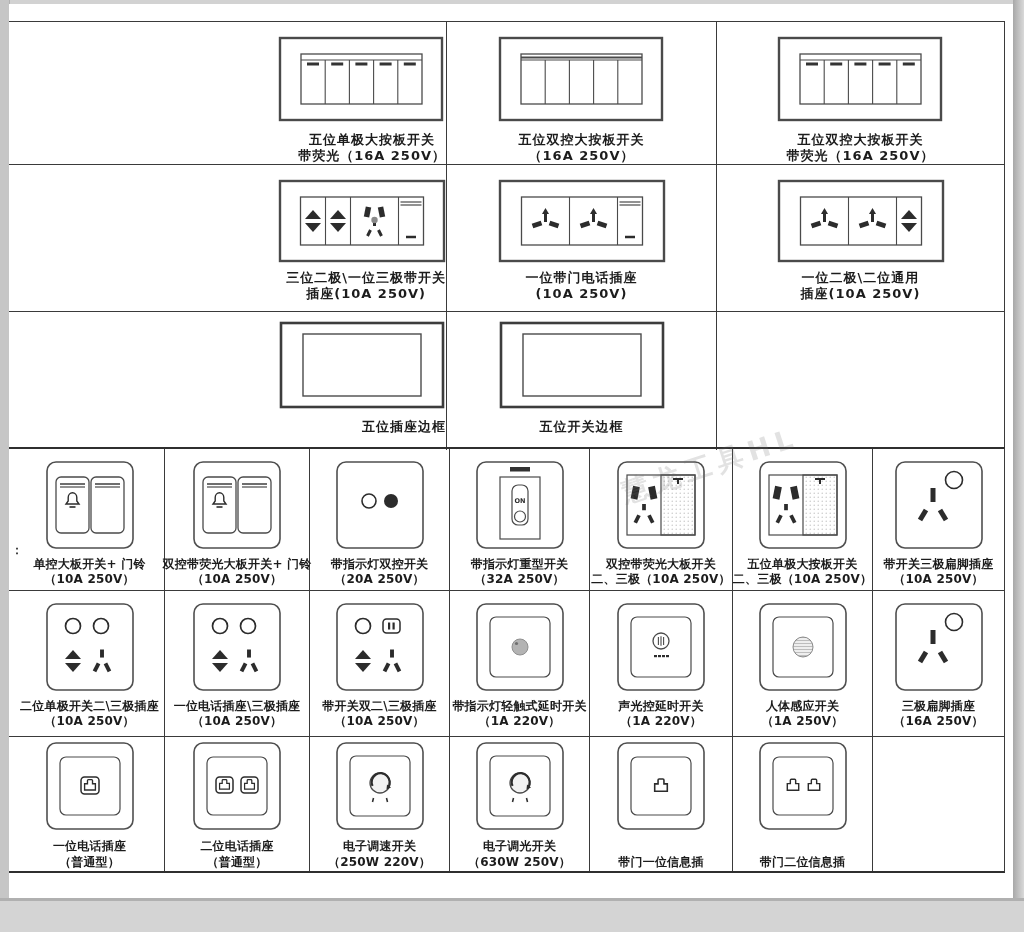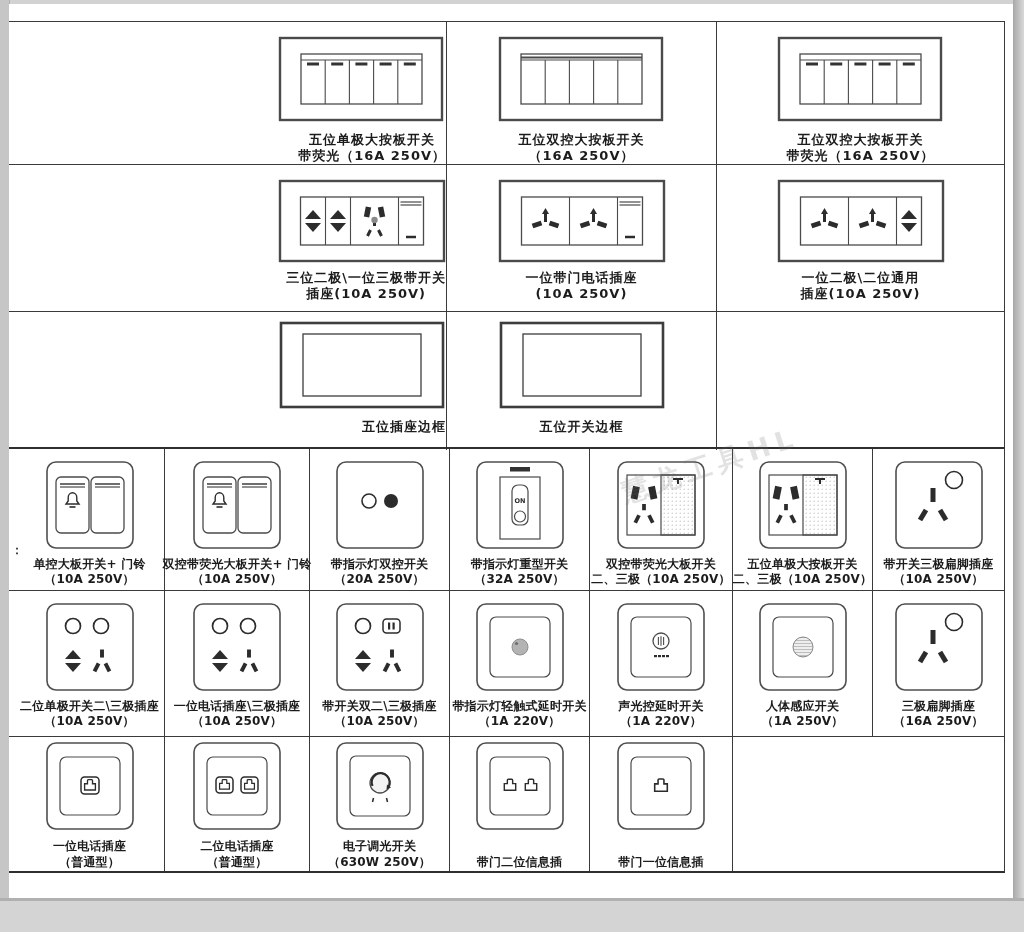--- a/index.html
+++ b/index.html
@@ -464,42 +464,57 @@
           <div class="diagram"><svg width="100" height="90" viewBox="0 0 100 90" xmlns="http://www.w3.org/2000/svg">
               <rect x="7" y="2" width="86" height="86" rx="9" fill="#fff" stroke="#4f4f4f" stroke-width="1.6"></rect>
               <rect x="20" y="15" width="60" height="60" rx="6" fill="none" stroke="#4a4a4a" stroke-width="1.2"></rect>
               <circle cx="50" cy="42" r="10" fill="#f2f2f2" stroke="#4a4a4a" stroke-width="1.3"></circle>
               <path d="M42.5 45 a9 9 0 1 1 15.4 1.5" fill="none" stroke="#2c2c2c" stroke-width="2.2"></path>
               <polygon points="56.5,48.5 61,46.5 57,43.5" fill="#2c2c2c"></polygon>
               <line x1="43.5" y1="57" x2="42.5" y2="61" stroke="#2c2c2c" stroke-width="1.6"></line>
               <line x1="56.5" y1="57" x2="57.5" y2="61" stroke="#2c2c2c" stroke-width="1.6"></line>
             </svg></div>
           <div class="label">
+            <div>电子调速开关</div>
+            <div>（250W  220V）</div>
+          </div>
+        </div>
+        <div class="cell row2">
+          <div class="diagram"><svg width="100" height="90" viewBox="0 0 100 90" xmlns="http://www.w3.org/2000/svg">
+              <rect x="7" y="2" width="86" height="86" rx="9" fill="#fff" stroke="#4f4f4f" stroke-width="1.6"></rect>
+              <rect x="20" y="15" width="60" height="60" rx="6" fill="none" stroke="#4a4a4a" stroke-width="1.2"></rect>
+              <circle cx="50" cy="42" r="10" fill="#f2f2f2" stroke="#4a4a4a" stroke-width="1.3"></circle>
+              <path d="M42.5 45 a9 9 0 1 1 15.4 1.5" fill="none" stroke="#2c2c2c" stroke-width="2.2"></path>
+              <polygon points="56.5,48.5 61,46.5 57,43.5" fill="#2c2c2c"></polygon>
+              <line x1="43.5" y1="57" x2="42.5" y2="61" stroke="#2c2c2c" stroke-width="1.6"></line>
+              <line x1="56.5" y1="57" x2="57.5" y2="61" stroke="#2c2c2c" stroke-width="1.6"></line>
+            </svg></div>
+          <div class="label">
             <div>电子调光开关</div>
             <div>（630W  250V）</div>
+          </div>
+        </div>
+        <div class="cell row2">
+          <div class="diagram"><svg width="100" height="90" viewBox="0 0 100 90" xmlns="http://www.w3.org/2000/svg">
+              <rect x="7" y="2" width="86" height="86" rx="9" fill="#fff" stroke="#4f4f4f" stroke-width="1.6"></rect>
+              <rect x="20" y="16" width="60" height="58" rx="6" fill="none" stroke="#4a4a4a" stroke-width="1.2"></rect>
+              <path d="M43.7 50.25 v-7.3500000000000005 h3.3600000000000003 v-3.7800000000000002 q0 -1.05 1.05 -1.05 h3.7800000000000002 q1.05 0 1.05 1.05 v3.7800000000000002 h3.3600000000000003 v7.3500000000000005 z" fill="none" stroke="#2c2c2c" stroke-width="1.5750000000000002"></path>
+            </svg></div>
+          <div class="label">
+            <div>带门一位信息插</div>
           </div>
         </div>
         <div class="cell row2">
           <div class="diagram"><svg width="100" height="90" viewBox="0 0 100 90" xmlns="http://www.w3.org/2000/svg">
               <rect x="7" y="2" width="86" height="86" rx="9" fill="#fff" stroke="#4f4f4f" stroke-width="1.6"></rect>
               <rect x="20" y="16" width="60" height="58" rx="6" fill="none" stroke="#4a4a4a" stroke-width="1.2"></rect>
               <path d="M34.3 49.25 v-6.6499999999999995 h3.04 v-3.42 q0 -0.95 0.95 -0.95 h3.42 q0.95 0 0.95 0.95 v3.42 h3.04 v6.6499999999999995 z" fill="none" stroke="#2c2c2c" stroke-width="1.4249999999999998"></path>
               <path d="M55.3 49.25 v-6.6499999999999995 h3.04 v-3.42 q0 -0.95 0.95 -0.95 h3.42 q0.95 0 0.95 0.95 v3.42 h3.04 v6.6499999999999995 z" fill="none" stroke="#2c2c2c" stroke-width="1.4249999999999998"></path>
             </svg></div>
           <div class="label">
             <div>带门二位信息插</div>
-          </div>
-        </div>
-        <div class="cell row2">
-          <div class="diagram"><svg width="100" height="90" viewBox="0 0 100 90" xmlns="http://www.w3.org/2000/svg">
-              <rect x="7" y="2" width="86" height="86" rx="9" fill="#fff" stroke="#4f4f4f" stroke-width="1.6"></rect>
-              <rect x="20" y="16" width="60" height="58" rx="6" fill="none" stroke="#4a4a4a" stroke-width="1.2"></rect>
-              <path d="M43.7 50.25 v-7.3500000000000005 h3.3600000000000003 v-3.7800000000000002 q0 -1.05 1.05 -1.05 h3.7800000000000002 q1.05 0 1.05 1.05 v3.7800000000000002 h3.3600000000000003 v7.3500000000000005 z" fill="none" stroke="#2c2c2c" stroke-width="1.5750000000000002"></path>
-            </svg></div>
-          <div class="label">
-            <div>带门一位信息插</div>
           </div>
         </div>
       </div>
     <div class="watermark">慧龙工具HL</div>
     <div class="edge-fragment">：</div>
   </div>
 </div>
 
 </body></html>

